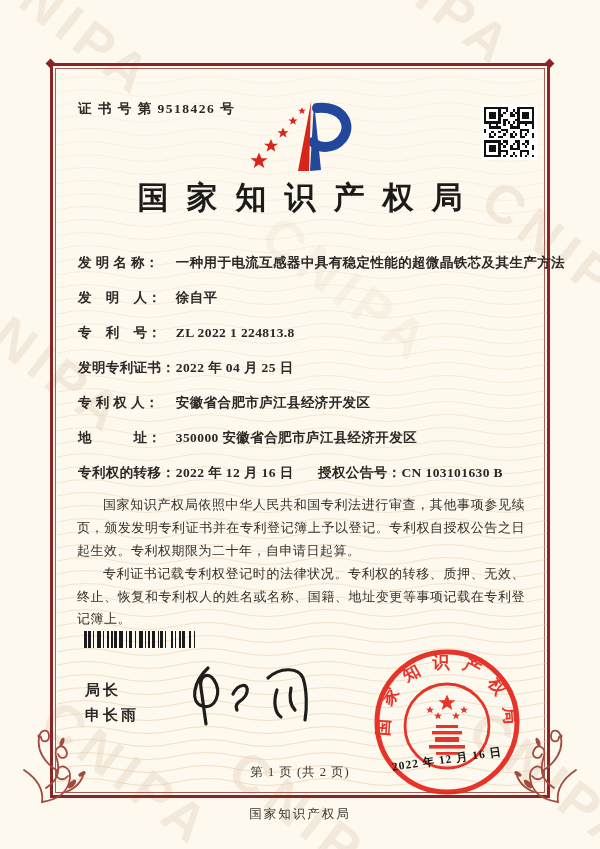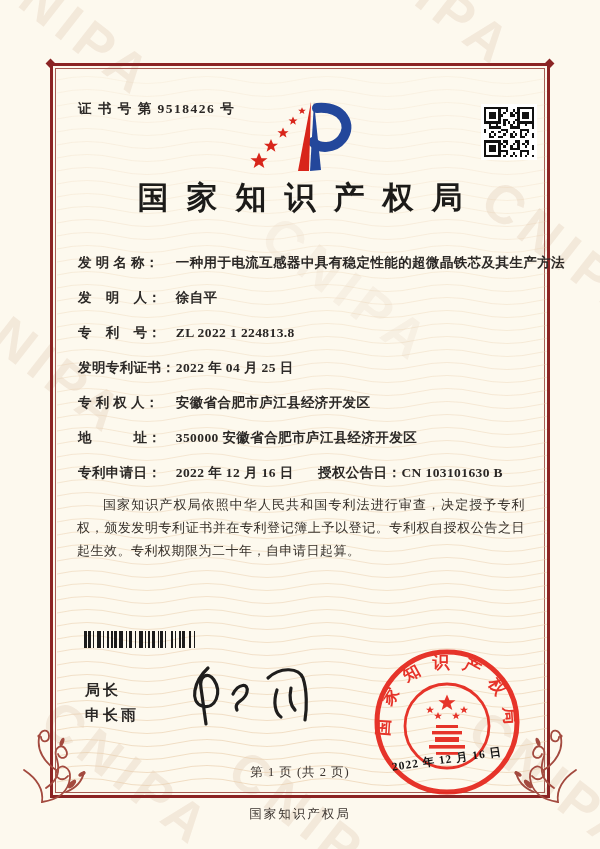--- a/index.html
+++ b/index.html
@@ -640,29 +640,30 @@
 </div>
 <div class="row" style="top:394px;">
   <span class="lab">专 利 权 人：</span>
   <span>安徽省合肥市庐江县经济开发区</span>
 </div>
 <div class="row" style="top:429px;">
   <span class="lab">地　　　址：</span>
   <span>350000 安徽省合肥市庐江县经济开发区</span>
 </div>
 <div class="row" style="top:464px;">
-  <span class="lab">专利申请日：</span>
+  <span class="lab">专利权的转移：</span>
   <span>2022 年 12 月 16 日</span>
 </div>
 <div class="grant-no" style="top:464px;">
-  <span>授权公告日：</span><span>CN 103101630 B</span>
+  <span>授权公告号：</span><span>CN 103101630 B</span>
 </div>
 
 <div class="paras">
-  <p>国家知识产权局依照中华人民共和国专利法进行审查，决定授予专利权，颁发发明专利证书并在专利登记簿上予以登记。专利权自授权公告之日起生效。专利权期限为二十年，自申请日起算。</p>
+  <p>国家知识产权局依照中华人民共和国专利法进行审查，其他事项参见续页，颁发发明专利证书并在专利登记簿上予以登记。专利权自授权公告之日起生效。专利权期限为二十年，自申请日起算。</p>
+  <p>专利证书记载专利权登记时的法律状况。专利权的转移、质押、无效、终止、恢复和专利权人的姓名或名称、国籍、地址变更等事项记载在专利登记簿上。</p>
 </div>
 
 <div class="barcode">
     <div style="width: 2.9px; background: rgb(27, 27, 27);"></div>
     <div style="width: 1.45px; background: transparent;"></div>
     <div style="width: 2.9px; background: rgb(27, 27, 27);"></div>
     <div style="width: 1.45px; background: transparent;"></div>
     <div style="width: 1.45px; background: rgb(27, 27, 27);"></div>
     <div style="width: 2.9px; background: transparent;"></div>
     <div style="width: 4.35px; background: rgb(27, 27, 27);"></div>

